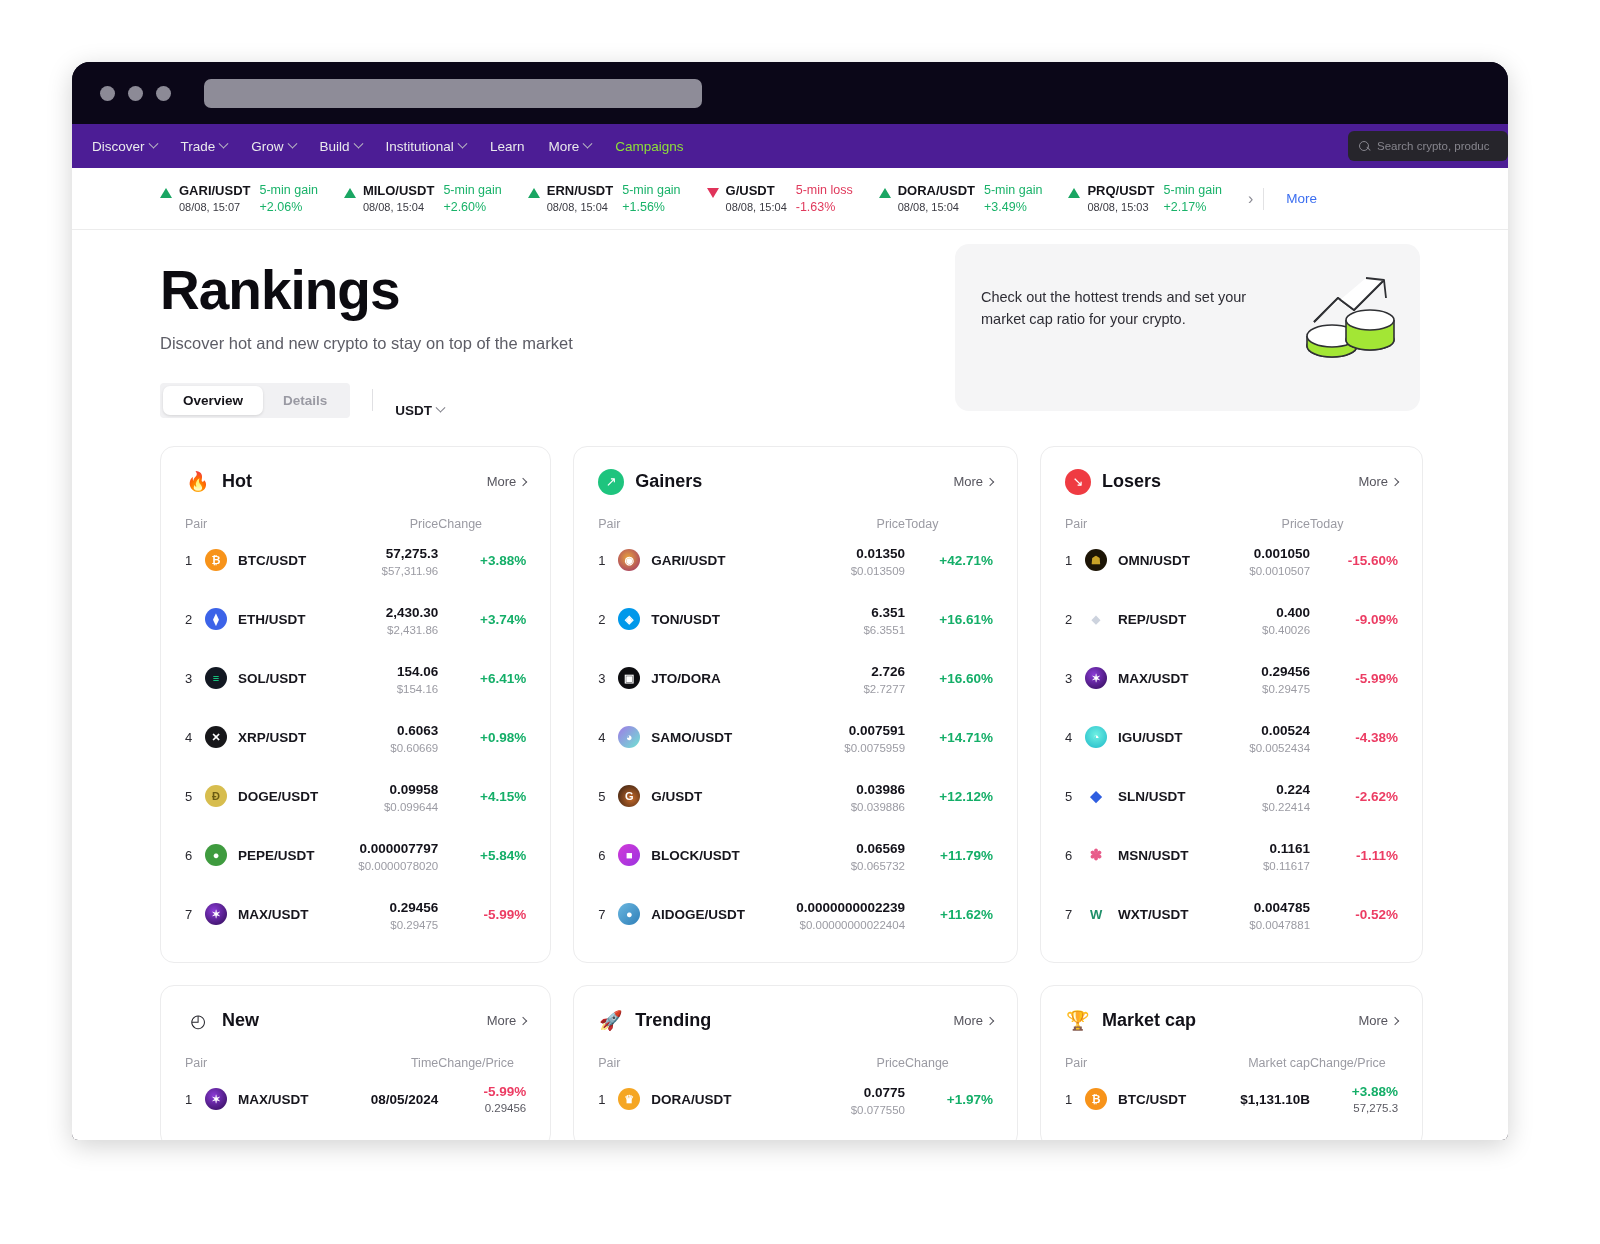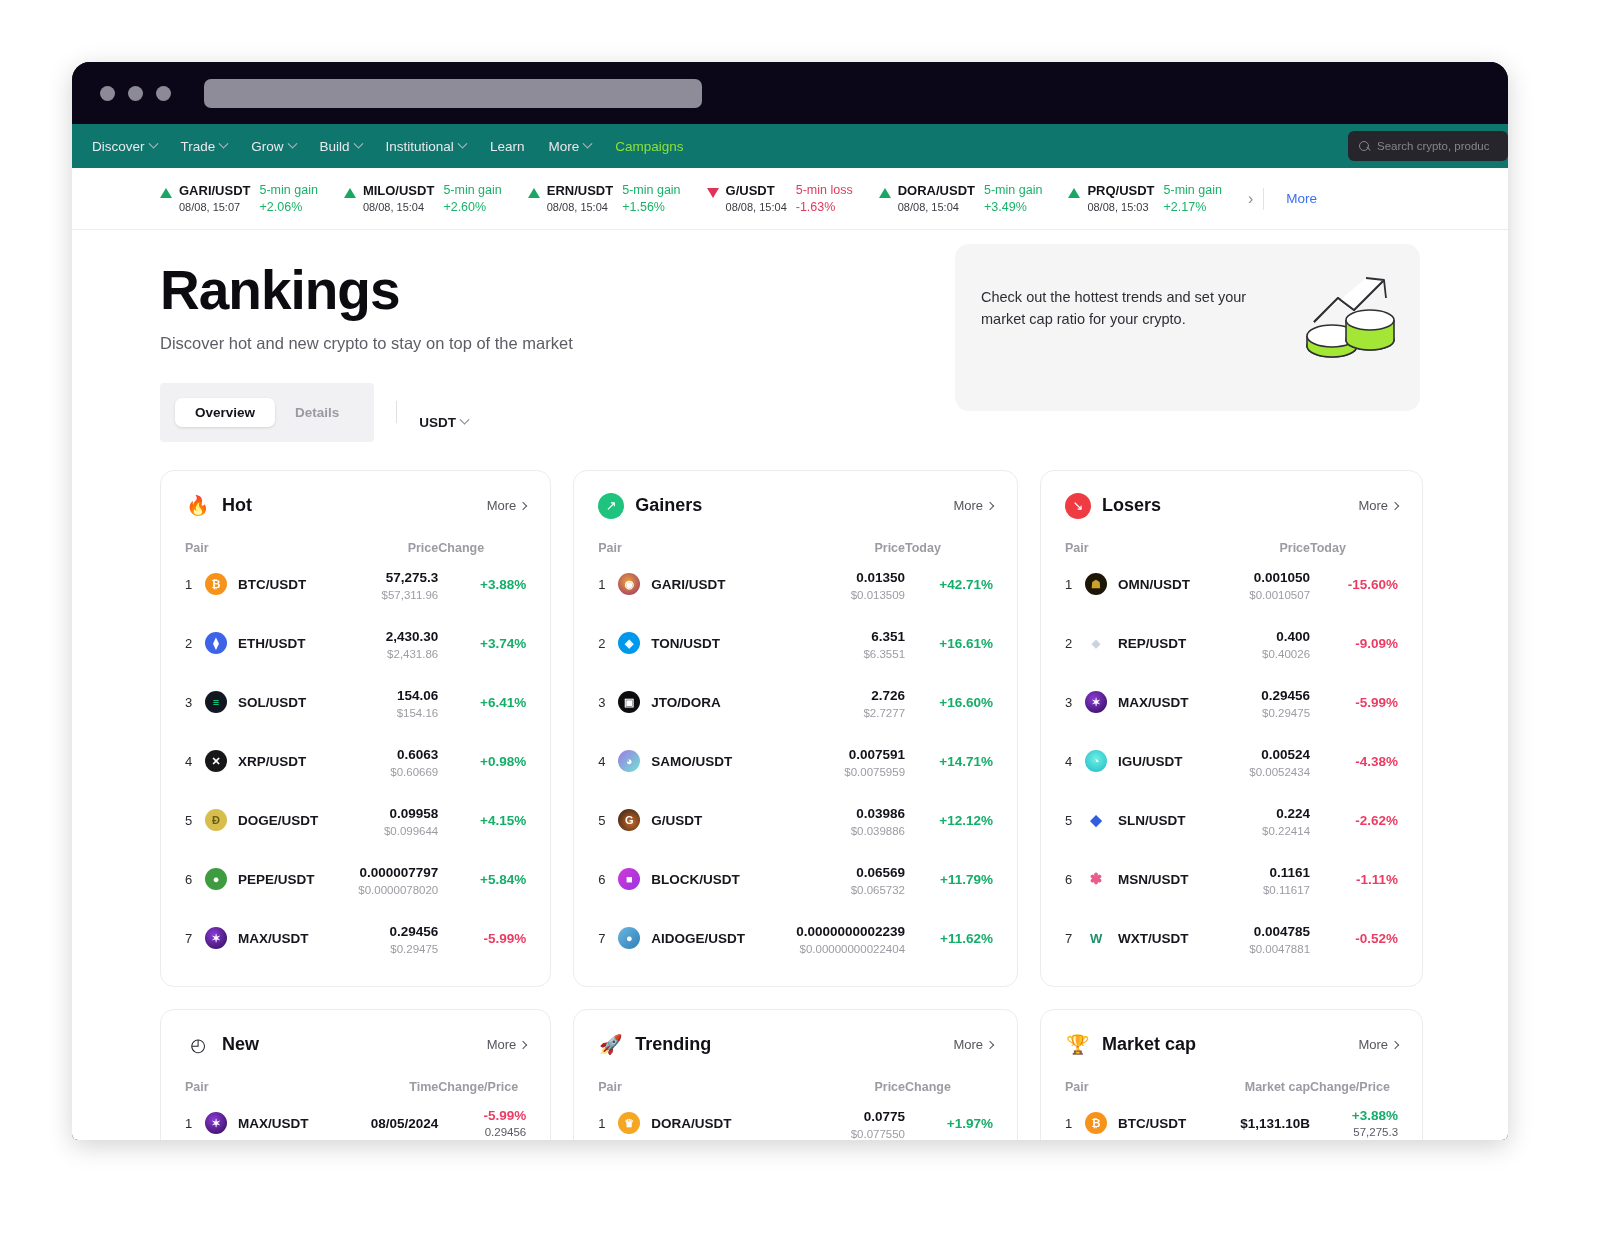--- a/index.html
+++ b/index.html
@@ -35,21 +35,21 @@
   .dot { width: 15px; height: 15px; border-radius: 50%; background: #8c8a96; }
   .urlbar {
     margin-left: 33px;
     width: 498px; height: 29px;
     border-radius: 7px;
     background: #8e8c98;
   }
   
   .navbar {
     height: 44px;
-    background: #0f766e;
+    background: #4c1d95;
     display: flex;
     align-items: center;
     padding: 0 18px 0 20px;
     position: relative;
   }
   .nav-items { display: flex; align-items: center; gap: 24px; }
   .nav-item {
     color: #e9e9ec;
     font-size: 13.5px;
     display: flex; align-items: center; gap: 5px;
@@ -126,21 +126,21 @@
   .tick-more { color: #3b6ef0; font-size: 13.5px; cursor: pointer; }
   
   .hero { padding: 32px 0 0 88px; position: relative; }
   .h1 {
     font-size: 55px; font-weight: 700; letter-spacing: -1px;
     color: #0c0b10; line-height: 1.05;
   }
   .sub { margin-top: 14px; font-size: 16.5px; color: #5d5d66; }
   .tabsrow { margin-top: 30px; display: flex; align-items: center; gap: 0; }
   .segment {
-    display: flex; background: #f1f1f3; border-radius: 4px; padding: 15px;
+    display: flex; background: #f1f1f3; border-radius: 4px; padding: 3px;
   }
   .seg {
     font-size: 13.5px; font-weight: 600; color: #9a9aa3;
     padding: 7px 20px; border-radius: 7px; cursor: pointer;
   }
   .seg.active { background: #ffffff; color: #141319; box-shadow: 0 1px 3px rgba(0,0,0,.12); }
   .vline { width: 1px; height: 22px; background: #e0e0e3; margin: 0 22px; }
   .ccy { font-size: 13.5px; font-weight: 700; color: #1a1920; display: flex; align-items: center; gap: 5px; cursor: pointer; margin-top: 20px; }
   .ccy .caret { border-color: #7d7d86; }
   
@@ -167,21 +167,21 @@
     background: #fff;
     padding: 22px 24px 18px 24px;
   }
   .card-hd { display: flex; align-items: center; justify-content: space-between; }
   .card-ttl { display: flex; align-items: center; gap: 11px; }
   .card-ttl-txt { font-size: 18px; font-weight: 700; color: #121118; }
   .more { font-size: 13px; color: #56555e; display: flex; align-items: center; gap: 4px; cursor: pointer; }
   .chev { width: 6px; height: 6px; border-right: 1.4px solid #56555e; border-top: 1.4px solid #56555e; transform: rotate(45deg); }
   .thead {
     display: flex; align-items: center;
-    margin-top: 22px; font-size: 12.5px; color: #9b9ba3; font-weight: bold;
+    margin-top: 22px; font-size: 12.5px; color: #9b9ba3;
   }
   .c-pair { flex: 1; }
   .c-mid { width: 120px; text-align: right; }
   .c-end { width: 88px; text-align: left; }
   .row {
     display: flex; align-items: center;
     height: 59px;
   }
   .rnum { width: 20px; font-size: 13px; color: #2b2a31; }
   .coin {

